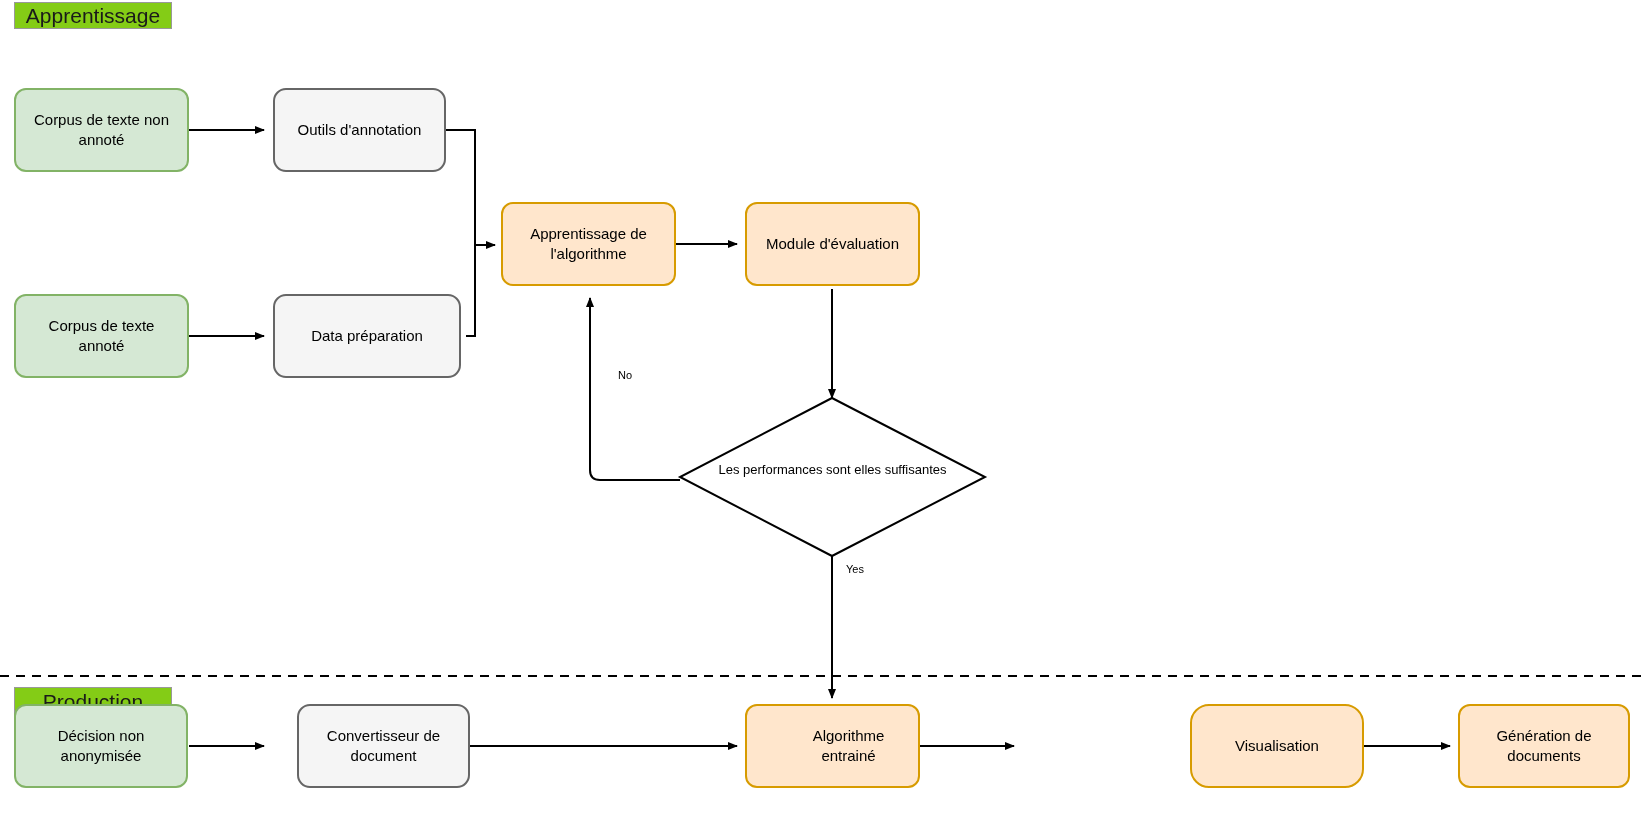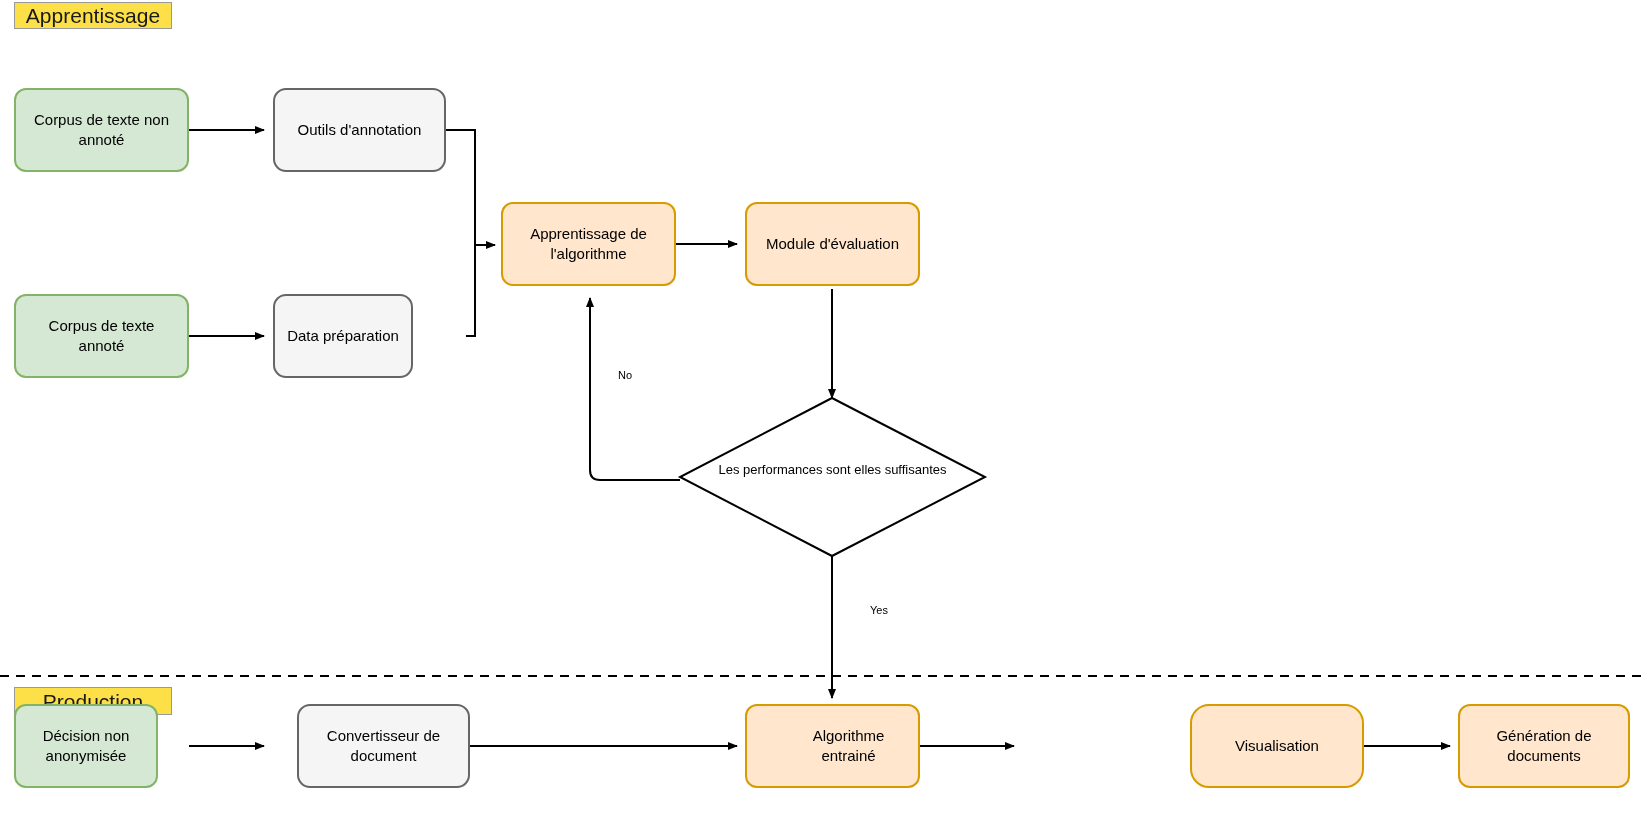--- a/index.html
+++ b/index.html
@@ -49,21 +49,21 @@
     border-color: #666666;
     border-radius: 13px;
   }
   .node.orange {
     background: #ffe6cc;
     border-color: #d79b00;
   }
   .zone-label {
     position: absolute;
     box-sizing: border-box;
-    background: #fde047;
+    background: #84cc16;
     border: 1px solid #999999;
     font-size: 21px;
     line-height: 1;
     display: flex;
     align-items: center;
     justify-content: center;
     padding: 2px 10px;
     color: #1a1a1a;
   }
   .edge-label {
@@ -126,33 +126,33 @@
   <div class="zone-label" style="left:14px; top:2px; width:158px; height:27px;">Apprentissage</div>
 
   <div class="zone-label" style="left:14px; top:687px; width:158px; height:28px;">Production</div>
 
   <div class="node green" style="left:14px; top:88px; width:175px; height:84px;">Corpus de texte non annoté</div>
 
   <div class="node grey" style="left:273px; top:88px; width:173px; height:84px;">Outils d'annotation</div>
 
   <div class="node green" style="left:14px; top:294px; width:175px; height:84px;">Corpus de texte annoté</div>
 
-  <div class="node grey" style="left:273px; top:294px; width:140px; height:84px;">Data préparation</div>
+  <div class="node grey" style="left:273px; top:294px; width:188px; height:84px;">Data préparation</div>
 
   <div class="node orange" style="left:501px; top:202px; width:175px; height:84px;">Apprentissage de l'algorithme</div>
 
   <div class="node orange" style="left:745px; top:202px; width:175px; height:84px;">Module d'évaluation</div>
 
   <div class="diamond-text" style="left:700px; top:461px; width:265px;">Les performances sont elles suffisantes</div>
 
   <div class="edge-label" style="left:618px; top:369px;">No</div>
 
-  <div class="edge-label" style="left:846px; top:604px;margin-left:24px;">Yes</div>
+  <div class="edge-label" style="left:846px; top:563px;">Yes</div>
 
-  <div class="node green" style="left:14px; top:704px; width:144px; height:84px;">Décision non anonymisée</div>
+  <div class="node green" style="left:14px; top:704px; width:174px; height:84px;">Décision non anonymisée</div>
 
   <div class="node grey" style="left:273px; top:704px; width:173px; height:84px;margin-left:24px;">Convertisseur de document</div>
 
   <div class="node orange" style="left:745px; top:704px; width:175px; height:84px;padding-left:40px;">Algorithme entrainé</div>
 
 
   <div class="node orange" style="left:1190px; top:704px; width:174px; height:84px; left:1190px;border-radius:19px;">Visualisation</div>
 
   <div class="node orange" style="left:1458px; top:704px; width:172px; height:84px;">Génération de documents</div>
 

